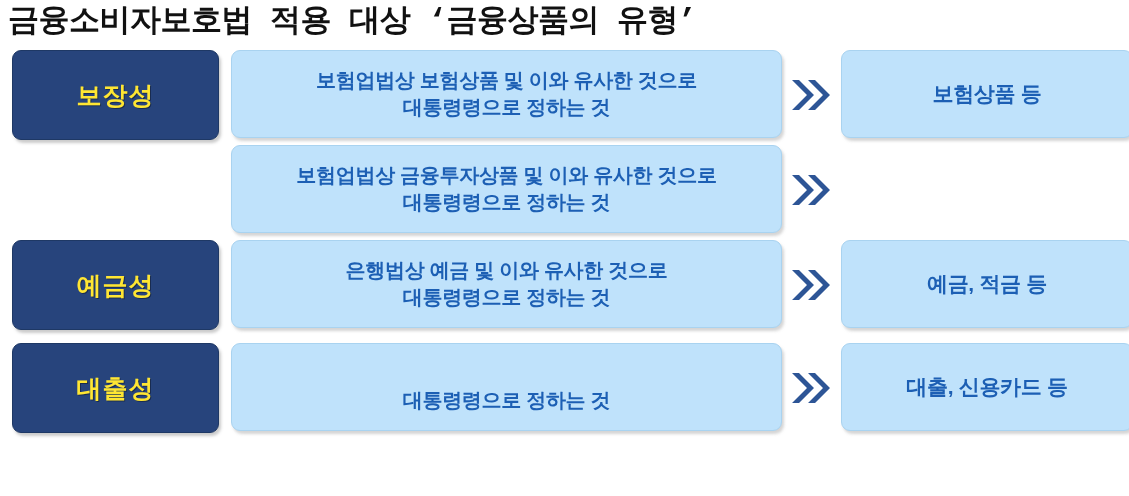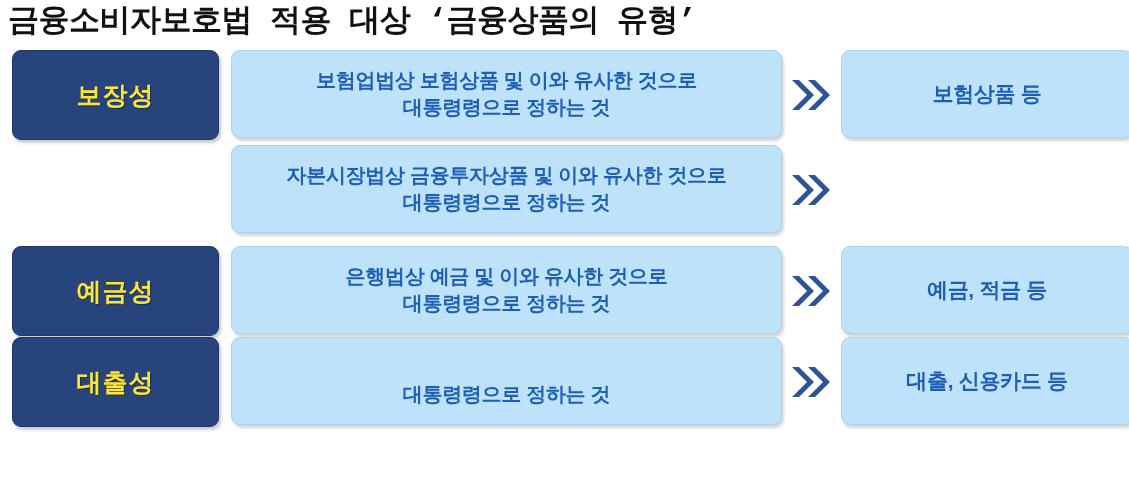--- a/index.html
+++ b/index.html
@@ -49,22 +49,22 @@
   }
 
   .row {
     position: absolute;
     left: 0;
     width: 1129px;
     height: 90px;
   }
   .row.r0 { top: 2px; text-decoration: underline; }
   .row.r1 { top: 97px; }
-  .row.r2 { top: 198px; }
-  .row.r3 { top: 289px; }
+  .row.r2 { top: 192px; }
+  .row.r3 { top: 295px; }
 
   
   .cat-box {
     position: absolute;
     left: 12px;
     top: 0;
     width: 205px;
     height: 88px;
     background: #27447c;
     border-radius: 9px;
@@ -186,21 +186,21 @@
         </svg>
       </div>
       <div class="res-box">
         <span class="res-text">보험상품 등</span>
       </div>
     </div>
 
     <div class="row r1">
       <div class="desc-box">
         <div class="desc-text">
-          <span>자본시장법상 금융투자상품 및 이와 유사한 것으로</span><br>
+          <span>보험업법상 금융투자상품 및 이와 유사한 것으로</span><br>
           <span>대통령령으로 정하는 것</span>
         </div>
       </div>
       <div class="arrow">
         <svg width="42" height="34" viewBox="0 0 42 34" aria-hidden="true">
           <path d="M2,2 L17,17 L2,32 L9,32 L24,17 L9,2 Z" fill="#2d5596"></path>
           <path d="M18,2 L33,17 L18,32 L25,32 L40,17 L25,2 Z" fill="#2d5596"></path>
         </svg>
       </div>
     </div>

